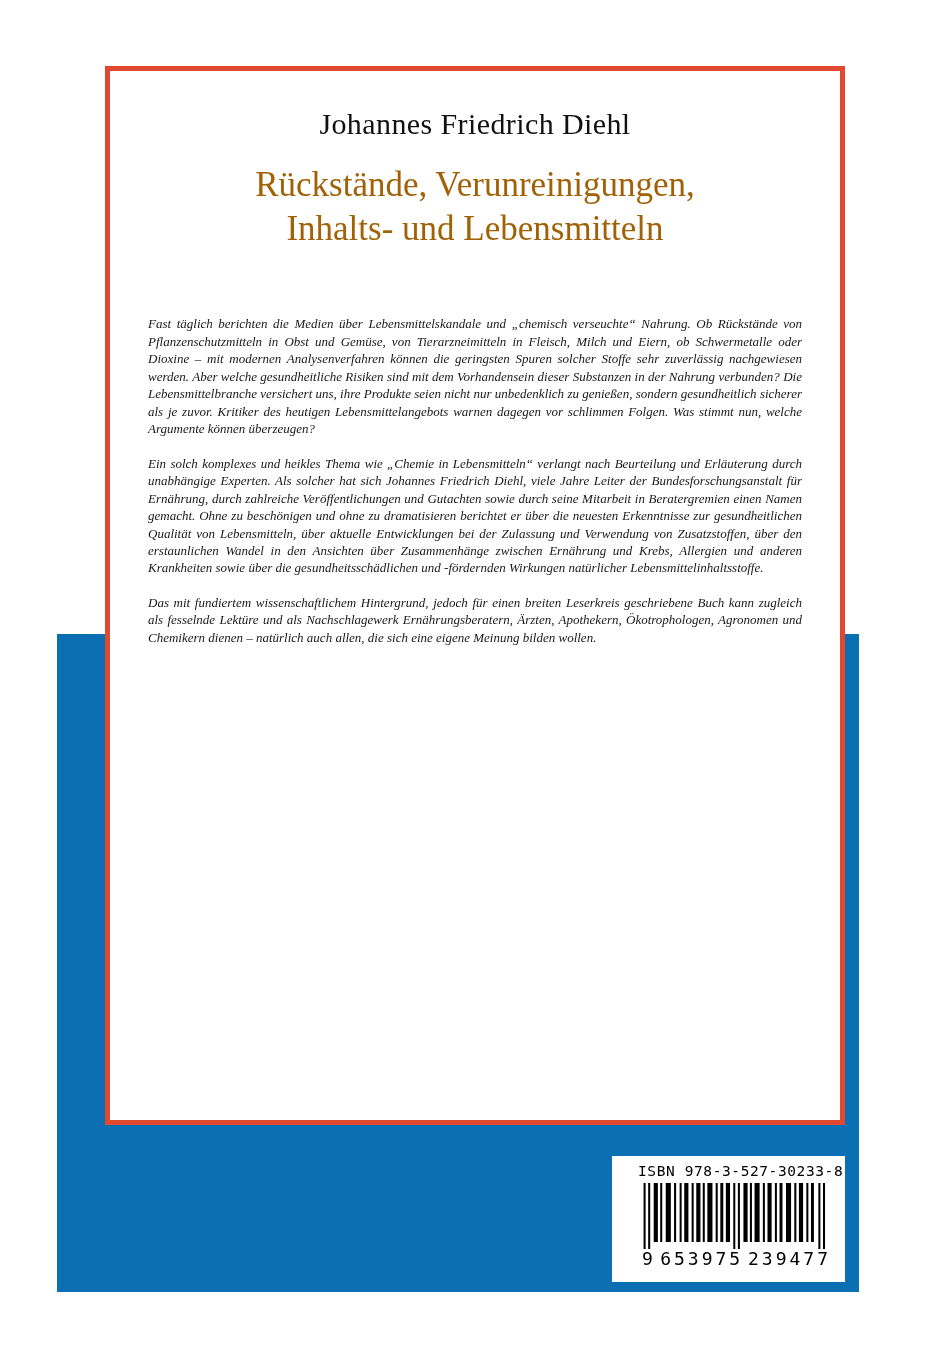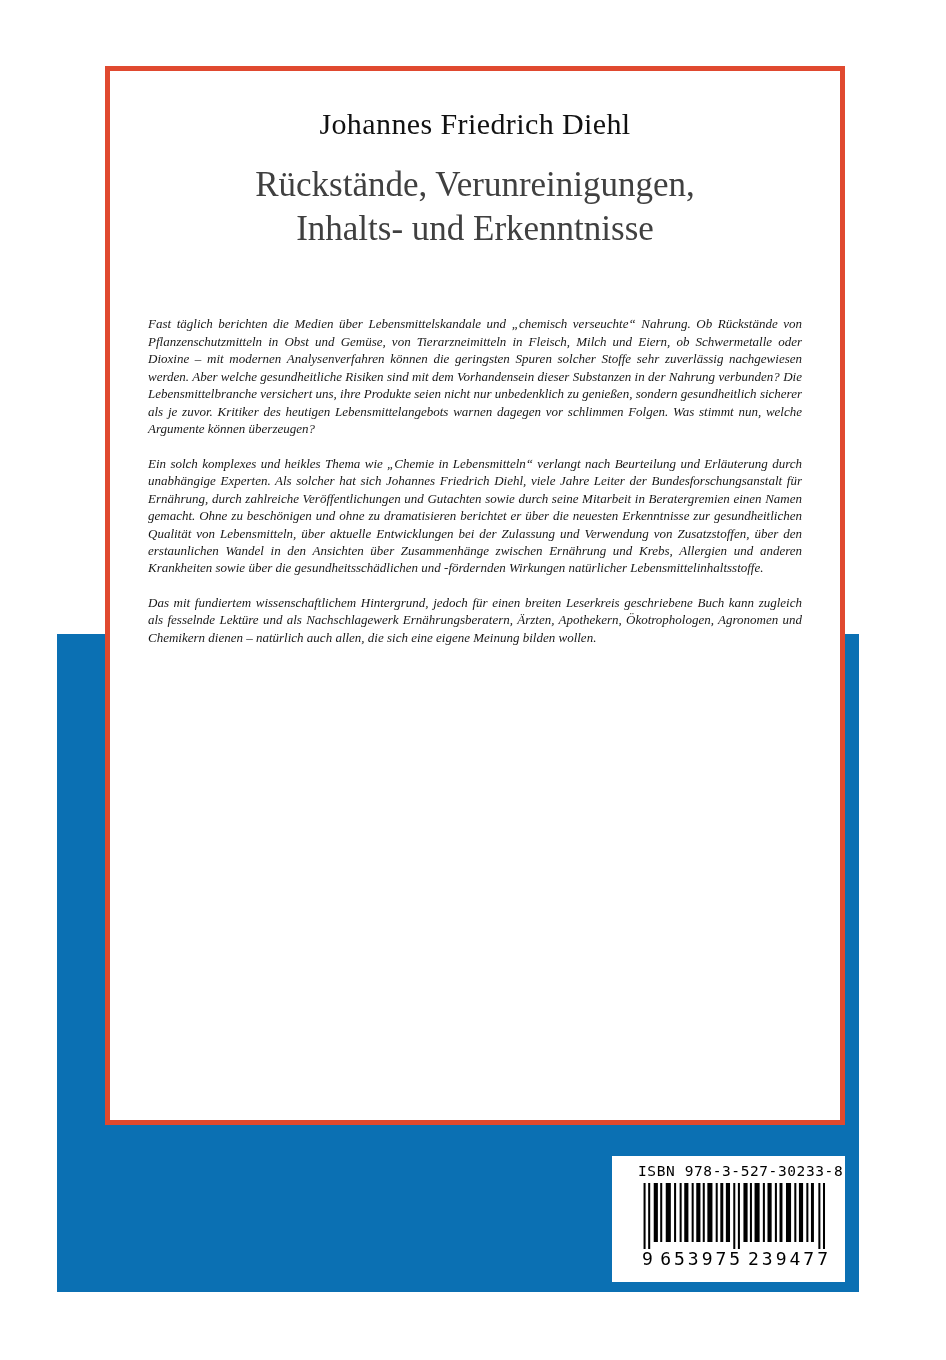--- a/index.html
+++ b/index.html
@@ -76,21 +76,21 @@
   }
 
   .book-title .tline {
     display: block;
   }
 
   .subtitle {
     text-align: center;
     font-size: 35px;
     line-height: 1.26;
-    color: #404040;
+    color: #a16207;
     margin: 22px 0 0 0;
     font-weight: 400;
   }
 
   .subtitle .sline {
     display: block;
   }
 
   
   .blurb {
@@ -194,21 +194,21 @@
   <div class="blue-panel"></div>
 
   <div class="content-card">
     <div class="card-inner">
 
       <div class="author-line">Johannes Friedrich Diehl</div>
 
 
       <div class="subtitle">
         <span class="sline">Rückstände, Verunreinigungen,</span>
-        <span class="sline">Inhalts- und Erkenntnisse</span>
+        <span class="sline">Inhalts- und Lebensmitteln</span>
       </div>
 
       <div class="blurb">
         <p>Fast täglich berichten die Medien über Lebensmittelskandale und „chemisch verseuchte“ Nahrung. Ob Rückstände von Pflanzenschutzmitteln in Obst und Gemüse, von Tierarzneimitteln in Fleisch, Milch und Eiern, ob Schwermetalle oder Dioxine – mit modernen Analysenverfahren können die geringsten Spuren solcher Stoffe sehr zuverlässig nachgewiesen werden. Aber welche gesundheitliche Risiken sind mit dem Vorhandensein dieser Substanzen in der Nahrung verbunden? Die Lebensmittelbranche versichert uns, ihre Produkte seien nicht nur unbedenklich zu genießen, sondern gesundheitlich sicherer als je zuvor. Kritiker des heutigen Lebensmittelangebots warnen dagegen vor schlimmen Folgen. Was stimmt nun, welche Argumente können überzeugen?</p>
         <p>Ein solch komplexes und heikles Thema wie „Chemie in Lebensmitteln“ verlangt nach Beurteilung und Erläuterung durch unabhängige Experten. Als solcher hat sich Johannes Friedrich Diehl, viele Jahre Leiter der Bundesforschungsanstalt für Ernährung, durch zahlreiche Veröffentlichungen und Gutachten sowie durch seine Mitarbeit in Beratergremien einen Namen gemacht. Ohne zu beschönigen und ohne zu dramatisieren berichtet er über die neuesten Erkenntnisse zur gesundheitlichen Qualität von Lebensmitteln, über aktuelle Entwicklungen bei der Zulassung und Verwendung von Zusatzstoffen, über den erstaunlichen Wandel in den Ansichten über Zusammenhänge zwischen Ernährung und Krebs, Allergien und anderen Krankheiten sowie über die gesundheitsschädlichen und -fördernden Wirkungen natürlicher Lebensmittelinhaltsstoffe.</p>
         <p>Das mit fundiertem wissenschaftlichem Hintergrund, jedoch für einen breiten Leserkreis geschriebene Buch kann zugleich als fesselnde Lektüre und als Nachschlagewerk Ernährungsberatern, Ärzten, Apothekern, Ökotrophologen, Agronomen und Chemikern dienen – natürlich auch allen, die sich eine eigene Meinung bilden wollen.</p>
       </div>
 
     </div>
   </div>

